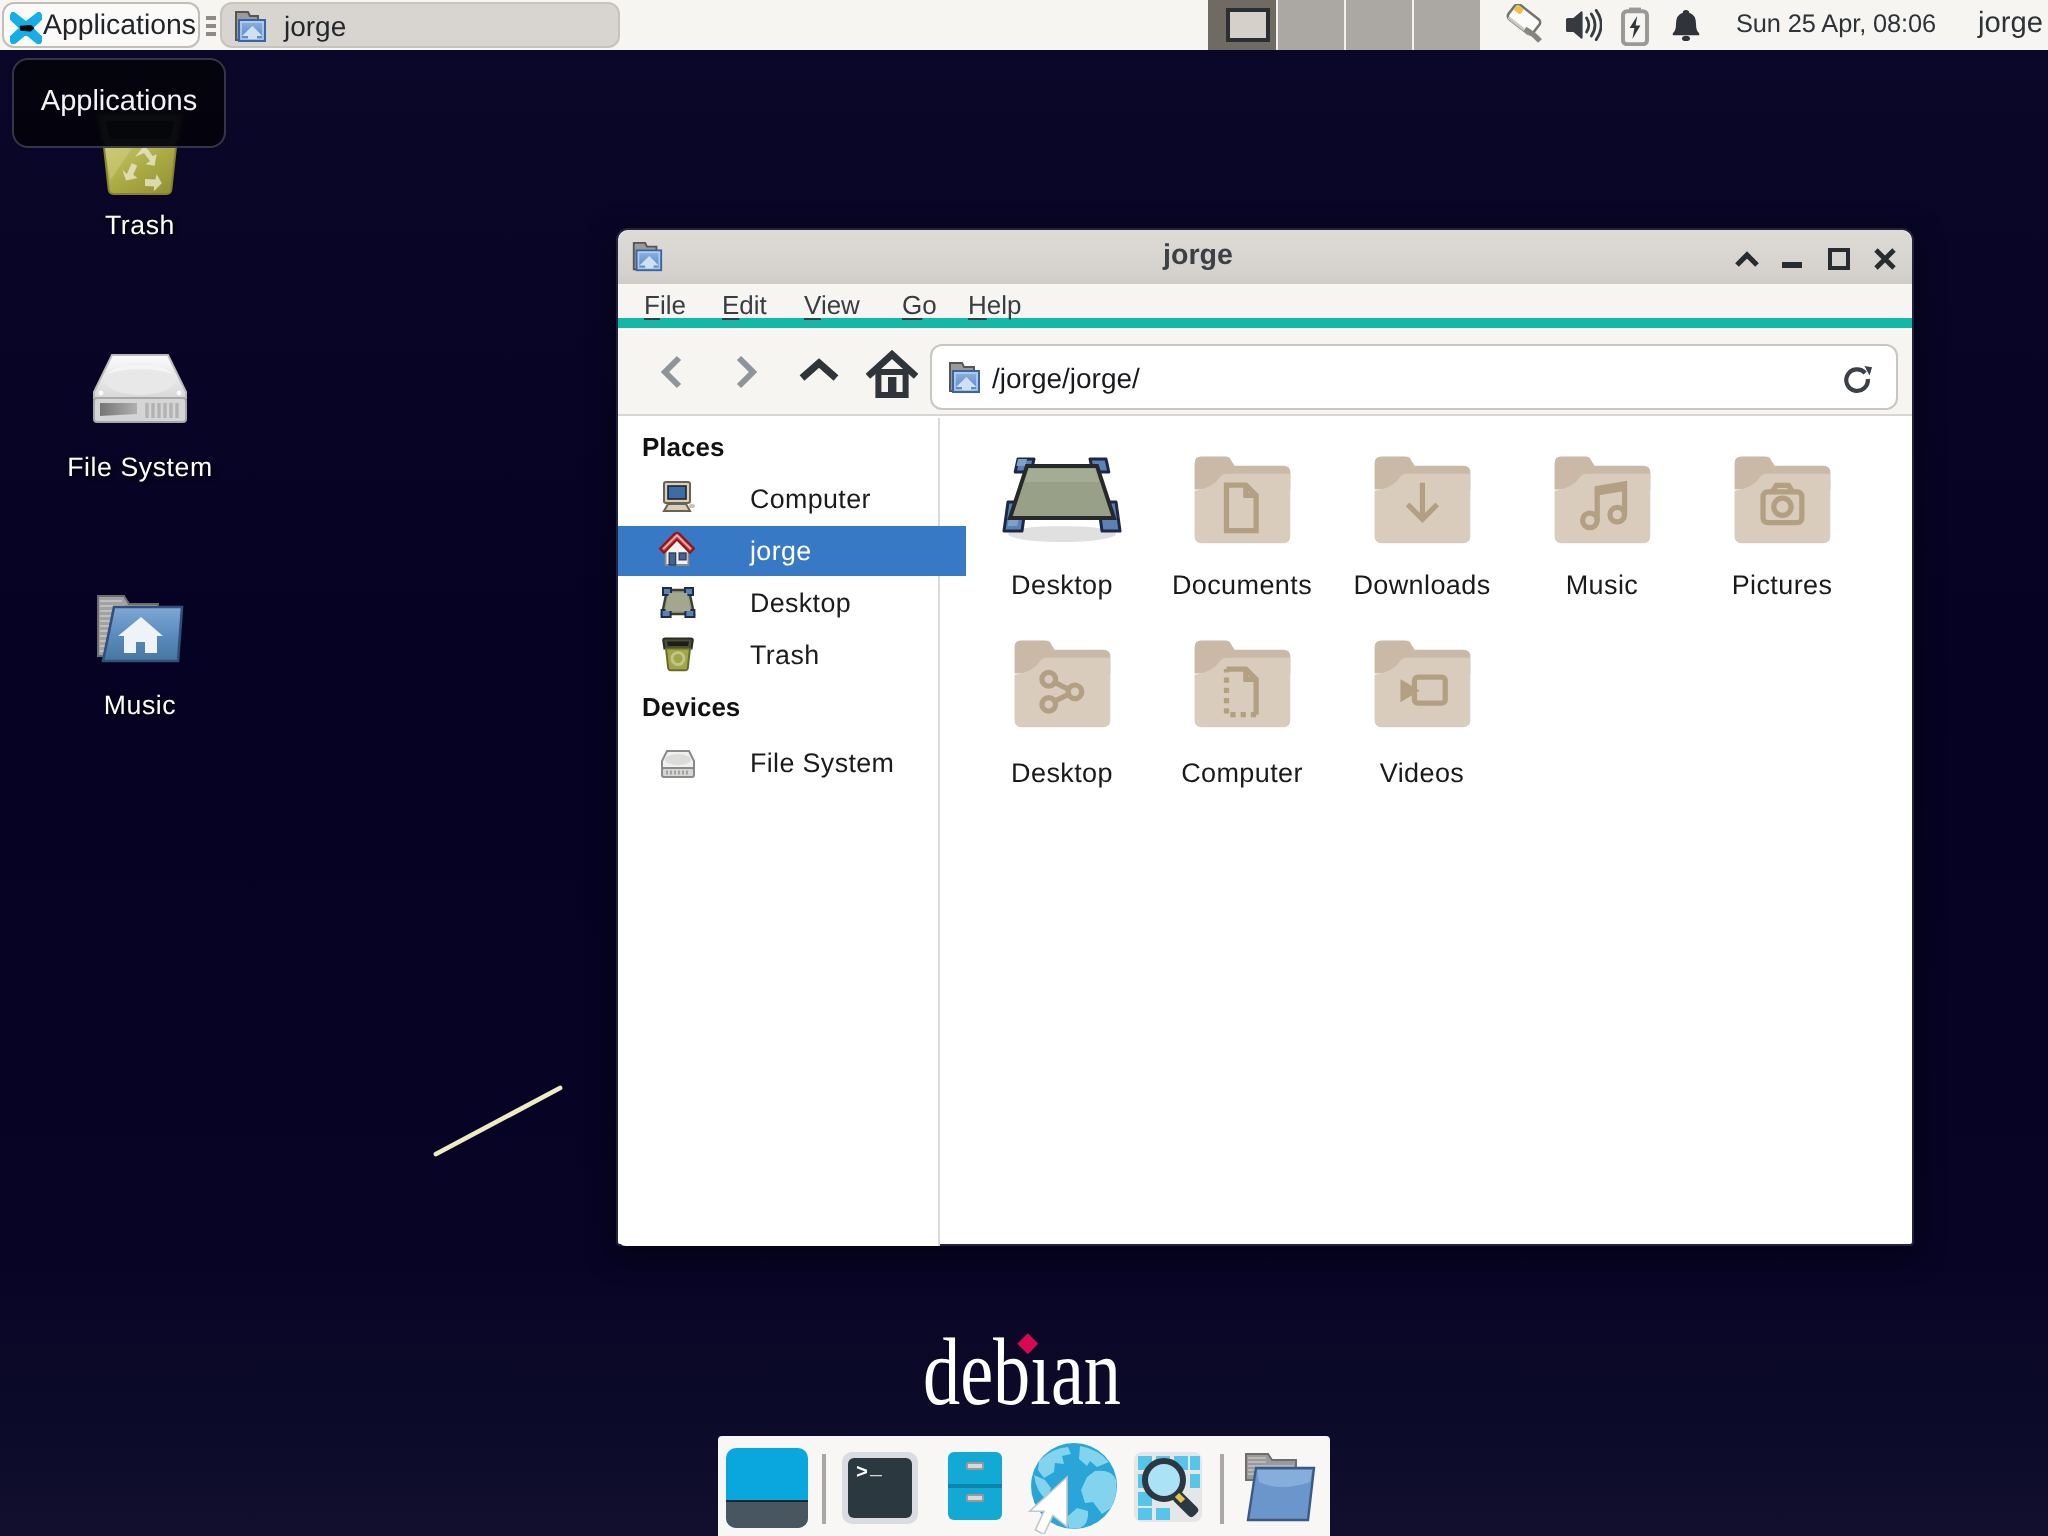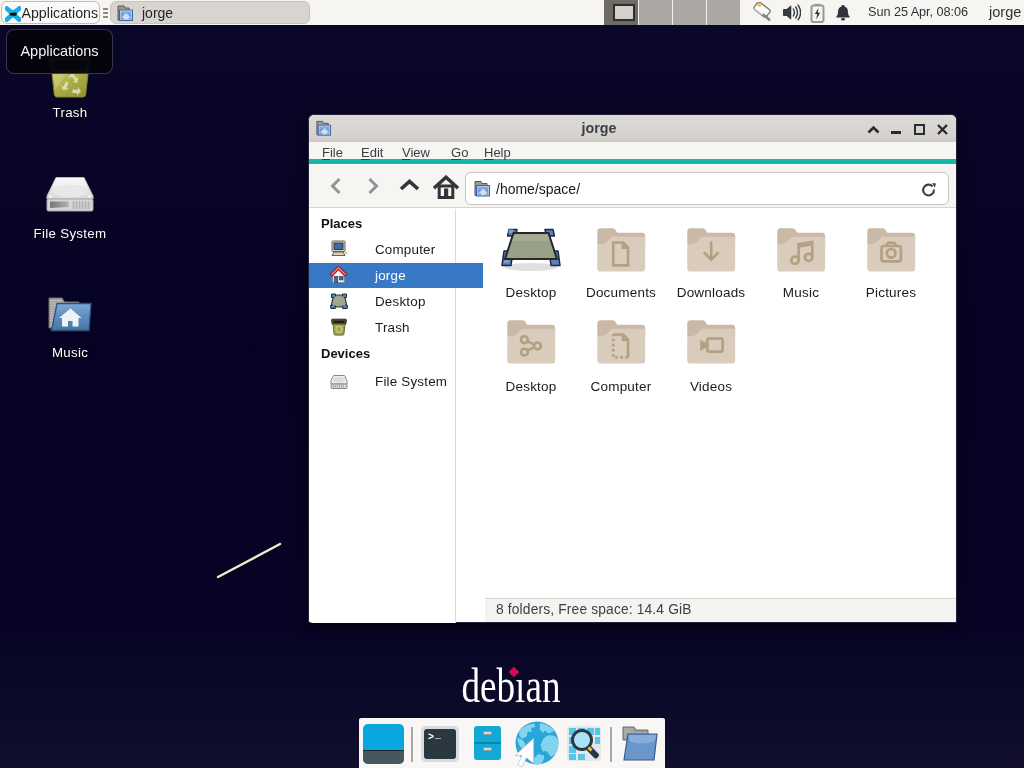--- a/index.html
+++ b/index.html
@@ -45,21 +45,21 @@
            font-size:14.3px; font-weight:bold; color:#3c4146; }
   #menubar { position:absolute; left:0; top:27px; width:100%; height:22px; background:#f6f5f2;
              border-bottom:5px solid #14b8a6; }
   .mitem { position:absolute; top:3px; font-size:13px; color:#383d42; }
   .mitem u { text-decoration:underline; text-underline-offset:2px; }
   #toolbar { position:absolute; left:0; top:50px; width:100%; height:43px; background:#f6f5f2;
              border-bottom:1px solid #d8d6d2; }
   #pathentry { position:absolute; left:156px; top:7px; width:484px; height:33px; background:#fff;
                border:1px solid #c9c5c1; border-radius:6px; }
   #pathtext { position:absolute; left:30px; top:8px; font-size:14px; color:#17191c; }
-  #sidebar { position:absolute; left:0; top:94px; width:147px; height:414px; background:#fff;
+  #sidebar { position:absolute; left:0; top:94px; width:161px; height:414px; background:#fff;
              border-right:1px solid #dadad6; border-radius:0 0 0 4px; }
   .shead { position:absolute; left:12px; font-size:13px; font-weight:bold; color:#111; }
   .srow { position:absolute; left:48px; font-size:13.4px; letter-spacing:0.2px; color:#1b1b1b;margin-left:18px; }
   #selrow { position:absolute; left:0px; top:148px; width:174px; height:25px; background:#3779c5; }
   #content { position:absolute; left:176px; top:94px; width:471px; height:389px; background:#fff; }
   #statusbar { position:absolute; left:176px; top:483px; width:471px; height:24px; background:#f4f3f0;
                border-top:1px solid #d9d7d3; border-radius:0 0 4px 0; }
   #statusbar span { position:absolute; left:11px; top:3px; font-size:13.8px; letter-spacing:0.15px; color:#3a3f44; }
   .flabel { position:absolute; width:90px; text-align:center; font-size:13.5px; letter-spacing:0.2px; color:#1a1a1a; }
 
@@ -240,21 +240,21 @@
       <rect x="6.2" y="11" width="13.6" height="11.5" fill="#f6f5f2" stroke="#2f3539" stroke-width="3"></rect>
       <rect x="11" y="13.5" width="4.2" height="9" fill="#2f3539"></rect>
     </svg>
     <div id="pathentry">
       <svg class="abs" style="left:7px;top:7px" width="18" height="18" viewBox="0 0 18 18">
         <path d="M2 1.5 h6 l1 2 h5 v12 h-12 z" fill="#9a9a98" stroke="#555" stroke-width="1"></path>
         <rect x="3.5" y="5.5" width="13" height="10.5" fill="url(#hfg)" stroke="#3a65a5" stroke-width="1"></rect>
       <rect x="4.5" y="6.5" width="11" height="8.5" fill="none" stroke="#bdd3ee" stroke-width="0.9" opacity="0.8"></rect>
         <path d="M5 13.5 l5.2-5 5 5 z M8 12.5 h4.5 v2.5 h-4.5 z" fill="#cfe0f2"></path>
       </svg>
-      <span id="pathtext">/home/space/</span>
+      <span id="pathtext">/jorge/jorge/</span>
       <svg class="abs" style="left:455px;top:9px" width="16" height="16" viewBox="0 0 16 16">
         <path d="M11.6 4.5 A5.4 5.4 0 1 0 12.9 7.5" stroke="#3a4045" stroke-width="2.1" fill="none"></path>
         <path d="M11.2 1.0 L15.0 1.6 L13.8 5.7 Z" fill="#3a4045"></path>
       </svg>
     </div>
   </div>
   <div id="sidebar">
     <div class="shead" style="top:7px">Places</div>
     <div class="shead" style="top:137px">Devices</div>
   </div>
@@ -378,23 +378,20 @@
     </svg>
     <div class="flabel" style="left:1px;top:75.5px">Desktop</div>
     <div class="flabel" style="left:91px;top:75.5px">Documents</div>
     <div class="flabel" style="left:181px;top:75.5px">Downloads</div>
     <div class="flabel" style="left:271px;top:75.5px">Music</div>
     <div class="flabel" style="left:361px;top:75.5px">Pictures</div>
     <div class="flabel" style="left:1px;top:170px">Desktop</div>
     <div class="flabel" style="left:91px;top:170px">Computer</div>
     <div class="flabel" style="left:181px;top:170px">Videos</div>
   </div>
-  <div id="statusbar">
-      <span>8 folders, Free space: 14.4 GiB</span>
-    </div>
 </div>
 
 <svg class="abs" style="left:421px;top:657px;opacity:0.999;transform:translateZ(0)" width="180" height="55" viewBox="0 0 180 55">
   <text x="90" y="45" text-anchor="middle" font-family="Liberation Serif, serif" font-size="48" fill="#ffffff" textLength="99" lengthAdjust="spacingAndGlyphs">debıan</text>
   <rect x="89.2" y="11.2" width="7.4" height="7.4" fill="#d70a53" transform="rotate(45 92.9 14.9)"></rect>
 </svg>
 
 <div id="dock">
   <div class="abs" style="left:4px;top:6px;width:41px;height:40px;border-radius:5px;overflow:hidden;background:#0aa7de">
     <div class="abs" style="left:0;top:26px;width:41px;height:14px;background:#47565f;border-top:1.5px solid #16262e"></div>

